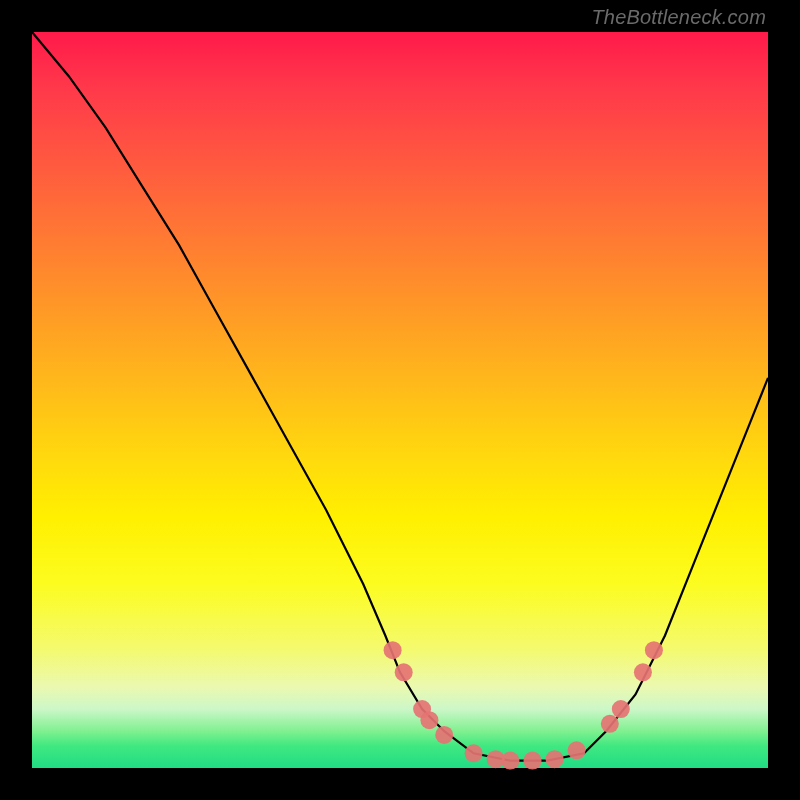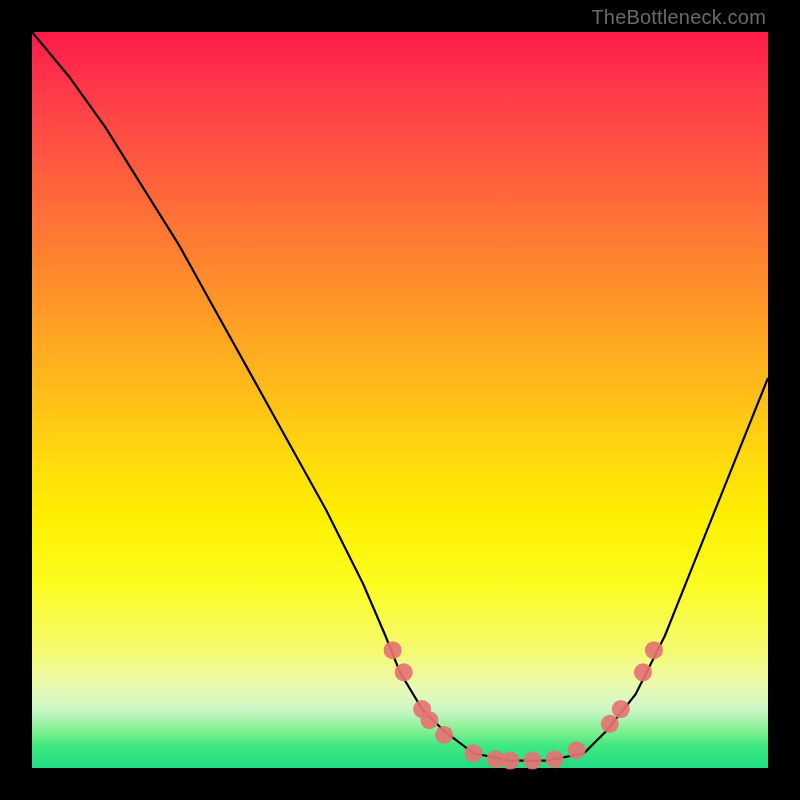--- a/index.html
+++ b/index.html
@@ -2,20 +2,21 @@
 <html><head>
 <meta charset="utf-8">
 <style>
   * { margin: 0; padding: 0; box-sizing: border-box; }
   html, body { width: 800px; height: 800px; background: #000; overflow: hidden; }
   .container {
     width: 800px;
     height: 568px;
     position: relative;
     background: #000;
+    font-style: italic;
   }
   .plot-area {
     position: absolute;
     left: 32px;
     top: 32px;
     width: 736px;
     height: 736px;
     background: linear-gradient(to bottom,
       #ff1a4a 0%,
       #ff3a4a 8%,

